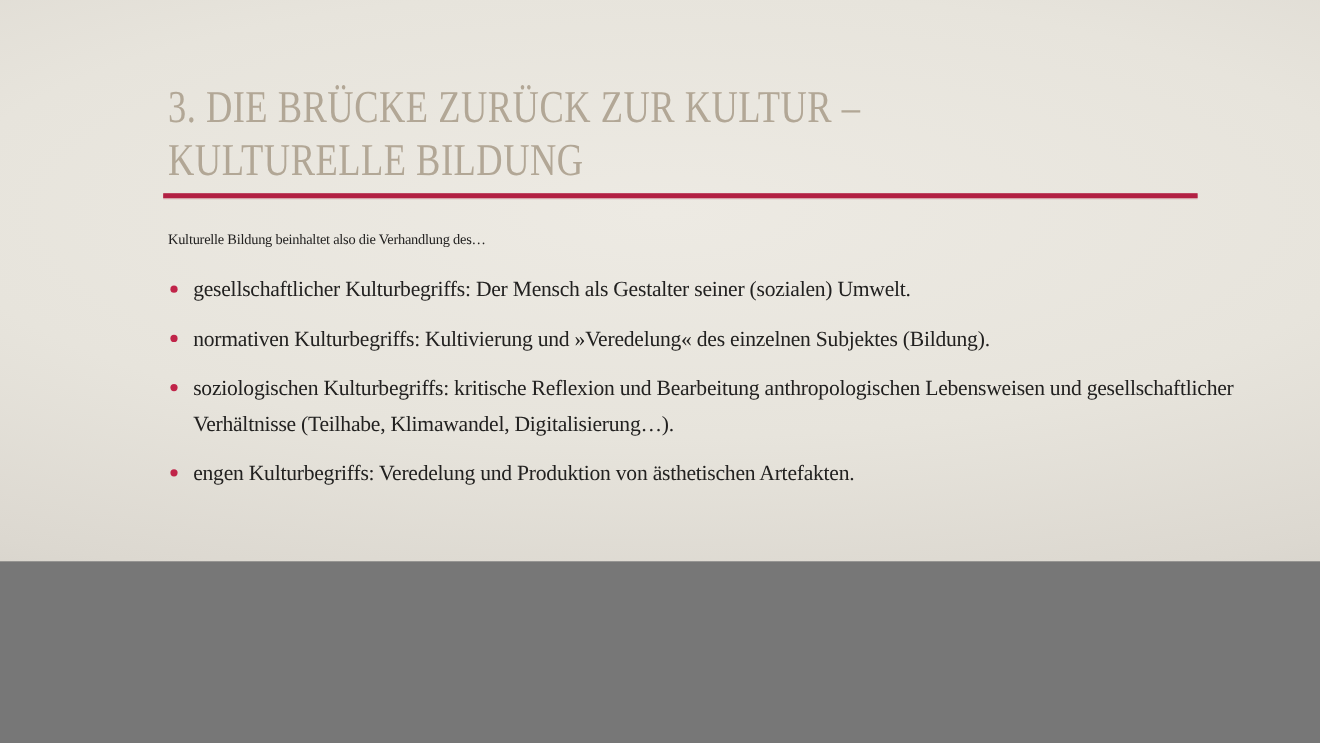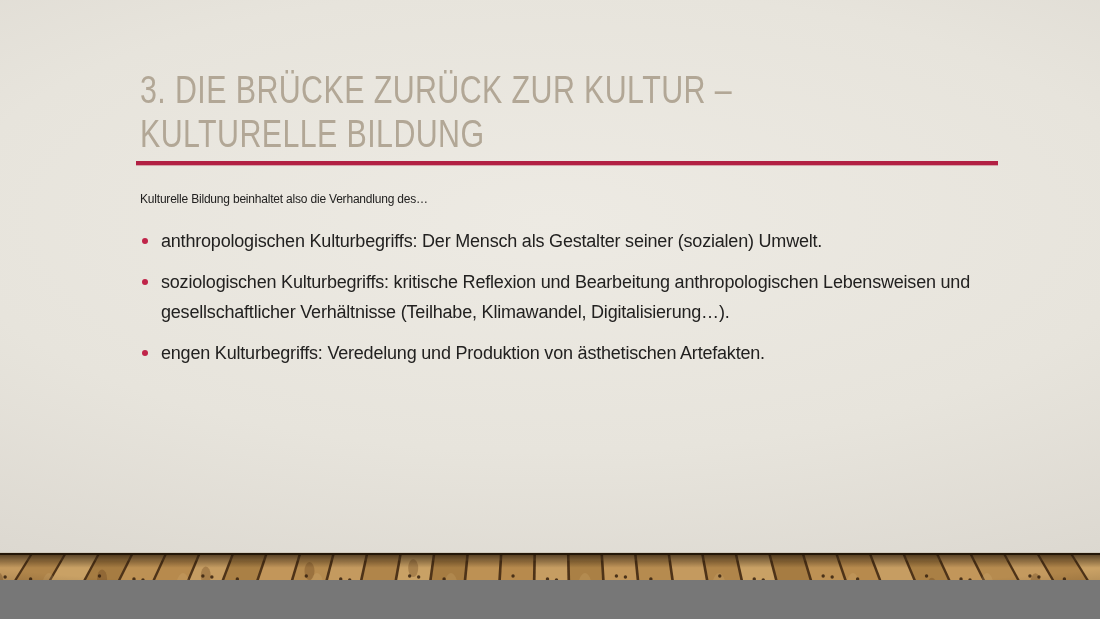--- a/index.html
+++ b/index.html
@@ -1,19 +1,19 @@
 <!DOCTYPE html>
 <html><head>
 <meta charset="utf-8">
 <style>
   html,body { margin:0; padding:0; background:#777; }
   .slide {
-    position:relative; width:1100px; height:580px; overflow:hidden;
+    position:relative; width:1100px; height:468px; overflow:hidden;
     background: radial-gradient(ellipse 130% 95% at 50% 38%, #edeae3 0%, #e7e4dc 42%, #dcd8d0 72%, #cbc8c1 100%);
-    font-family:Liberation Sans, sans-serif;
+    font-family:Liberation Serif, serif;
   }
   .title {
     position:absolute; left:140px; top:68px; margin:0;
     font-size:38px; font-weight:400; line-height:44px;
     color:#b2a796; text-transform:uppercase; letter-spacing:0.5px;
     transform:scaleX(0.8); transform-origin:0 0; white-space:nowrap;
   }
   .title-line { display:block; }
   .accent-line {
     position:absolute; left:136px; top:161px; width:862px; height:4px;
@@ -51,21 +51,25 @@
     <span class="title-line">KULTURELLE BILDUNG</span>
   </h1>
 
   <div class="accent-line"></div>
 
   <p class="intro">Kulturelle Bildung beinhaltet also die Verhandlung des…</p>
 
   <ul class="bullets">
     <li>
       <span class="dot"></span>
-      <span>anthropologischen Kulturbegriffs: Der Mensch als Gestalter seiner (sozialen) Umwelt.</span>
+      <span>gesellschaftlicher Kulturbegriffs: Der Mensch als Gestalter seiner (sozialen) Umwelt.</span>
+    </li>
+    <li>
+      <span class="dot"></span>
+      <span>normativen Kulturbegriffs: Kultivierung und »Veredelung« des einzelnen Subjektes (Bildung).</span>
     </li>
     <li>
       <span class="dot"></span>
       <span>soziologischen Kulturbegriffs: kritische Reflexion und Bearbeitung anthropologischen Lebensweisen und gesellschaftlicher Verhältnisse (Teilhabe, Klimawandel, Digitalisierung…).</span>
     </li>
     <li>
       <span class="dot"></span>
       <span>engen Kulturbegriffs: Veredelung und Produktion von ästhetischen Artefakten.</span>
     </li>
   </ul>

